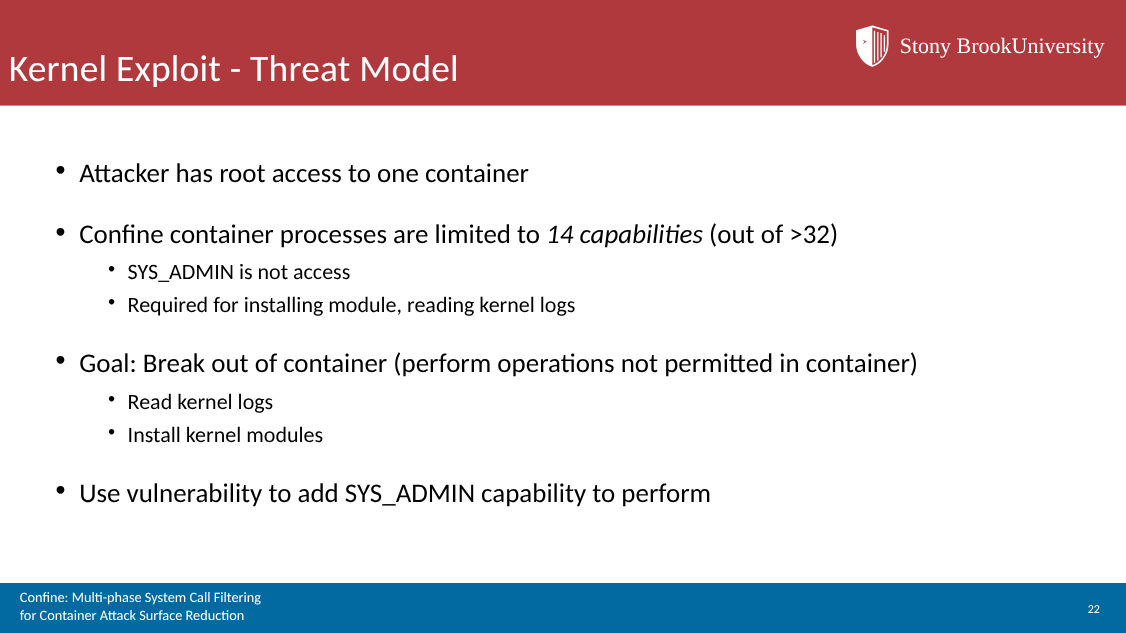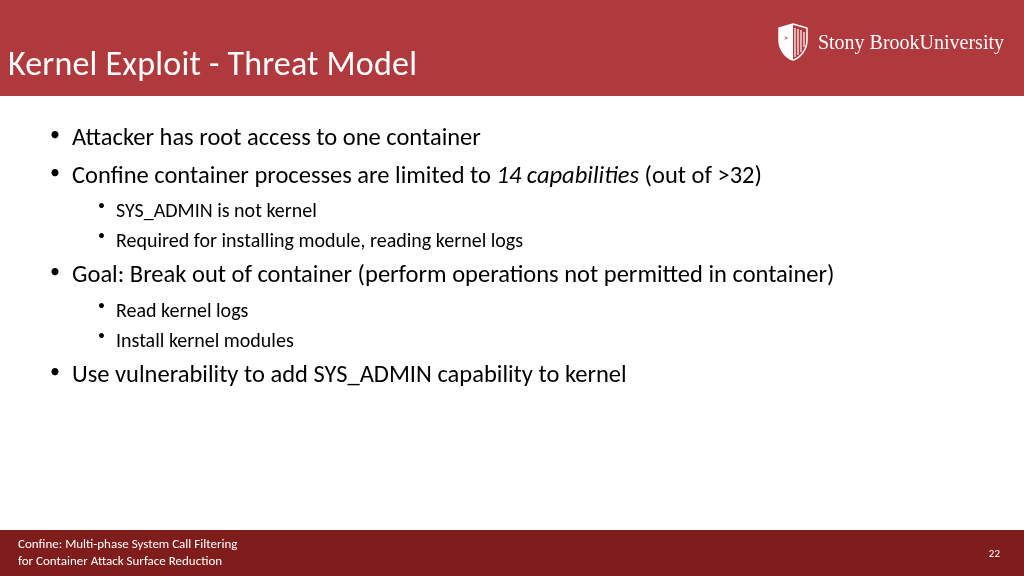--- a/index.html
+++ b/index.html
@@ -4,27 +4,27 @@
 <style>
   * { margin: 0; padding: 0; box-sizing: border-box; }
   html, body { width: 1024px; height: 576px; font-family: Calibri, "Segoe UI", Arial, sans-serif; background: #fff; overflow: hidden; }
   .slide { width: 1024px; height: 576px; position: relative; display: flex; flex-direction: column; }
   .header { background: #b0393e; color: #fff; height: 96px; display: flex; align-items: flex-end; justify-content: space-between; padding: 0 20px 12px 8px; }
   .header h1 { font-size: 34px; font-weight: 400; letter-spacing: 0.2px; margin-top: 48px; }
   .logo-wrap { display: flex; align-items: center; gap: 8px; align-self: center; }
   .logo-text { display: flex; flex-direction: row; line-height: 1.05; font-family: "Times New Roman", serif; font-size: 20px; }
   .body { flex: 1; padding: 24px 60px 0 48px; color: #000; }
   ul { list-style: none; }
-  .lvl1 > li { font-size: 24.5px; line-height: 1.45; padding-left: 24px; position: relative; margin-bottom: 2px; }
+  .lvl1 > li { font-size: 24.5px; line-height: 1.45; padding-left: 24px; position: relative; margin-bottom: 2px; margin-top: 20px; }
   .lvl1 > li::before { content: "•"; position: absolute; left: 2px; top: 0; font-size: 20px; }
   .lvl2 { margin-top: 2px; }
   .lvl2 > li { font-size: 20px; line-height: 1.5; padding-left: 44px; position: relative; }
   .lvl2 > li::before { content: "•"; position: absolute; left: 26px; top: 0; font-size: 14px; }
   .bold-italic { font-weight: 400; font-style: italic; }
-  .footer { background: #7f1d1d; color: #fff; height: 46px; display: flex; align-items: center; justify-content: space-between; padding: 0 24px 0 18px; font-size: 13px; }
+  .footer { background: #0369a1; color: #fff; height: 46px; display: flex; align-items: center; justify-content: space-between; padding: 0 24px 0 18px; font-size: 13px; }
   .footer-left { line-height: 1.3; }
   .footer-right { font-size: 11px; }
 </style>
 </head>
 <body>
 
 <div class="slide">
 
   <div class="header">
     <h1>Kernel Exploit - Threat Model</h1>
@@ -49,33 +49,33 @@
   </div>
 
   <div class="body">
     <ul class="lvl1">
       <li>
         <span>Attacker has root access to one container</span>
       </li>
       <li>
         <span>Confine container processes are limited to </span><span class="bold-italic">14 capabilities</span><span> (out of &gt;32)</span>
         <ul class="lvl2">
-          <li><span>SYS_ADMIN is not kernel</span></li>
+          <li><span>SYS_ADMIN is not access</span></li>
           <li><span>Required for installing module, reading kernel logs</span></li>
         </ul>
       </li>
       <li>
         <span>Goal: Break out of container (perform operations not permitted in container)</span>
         <ul class="lvl2">
           <li><span>Read kernel logs</span></li>
           <li><span>Install kernel modules</span></li>
         </ul>
       </li>
       <li>
-        <span>Use vulnerability to add SYS_ADMIN capability to kernel</span>
+        <span>Use vulnerability to add SYS_ADMIN capability to perform</span>
       </li>
     </ul>
   </div>
 
   <div class="footer">
     <div class="footer-left">
       <div>Confine: Multi-phase System Call Filtering</div>
       <div>for Container Attack Surface Reduction</div>
     </div>
     <div class="footer-right">22</div>

